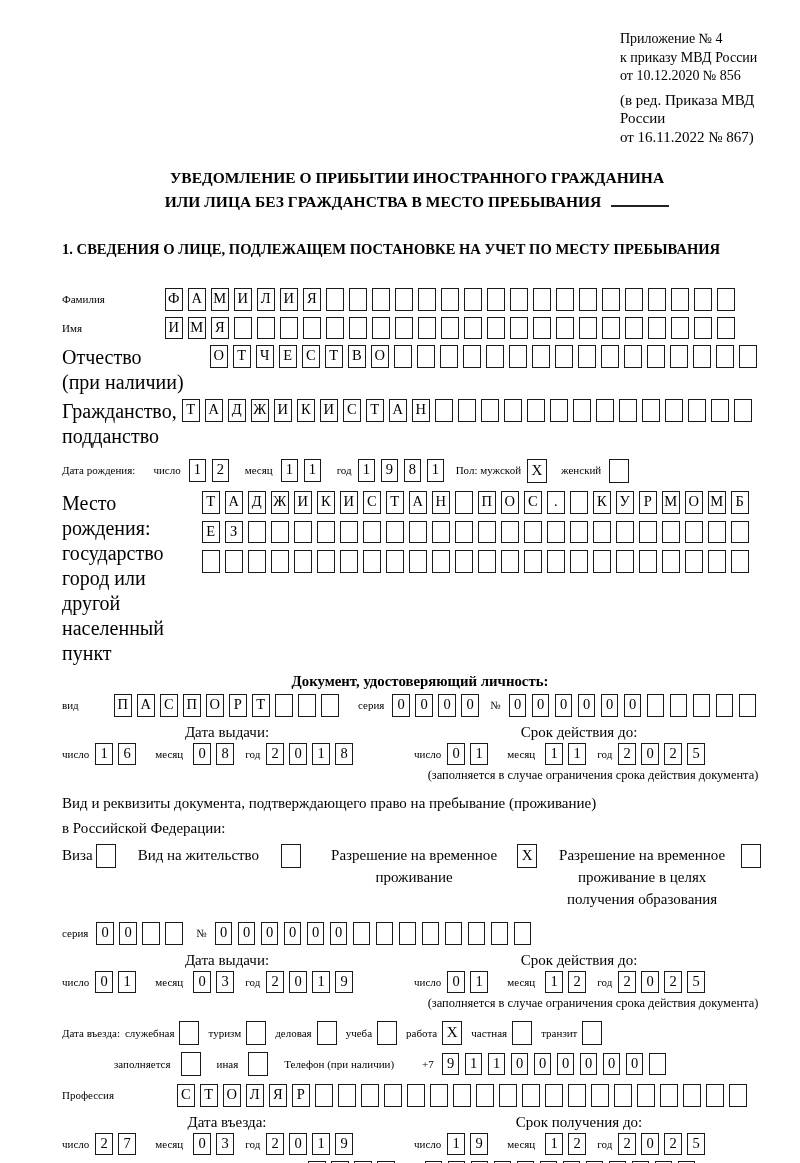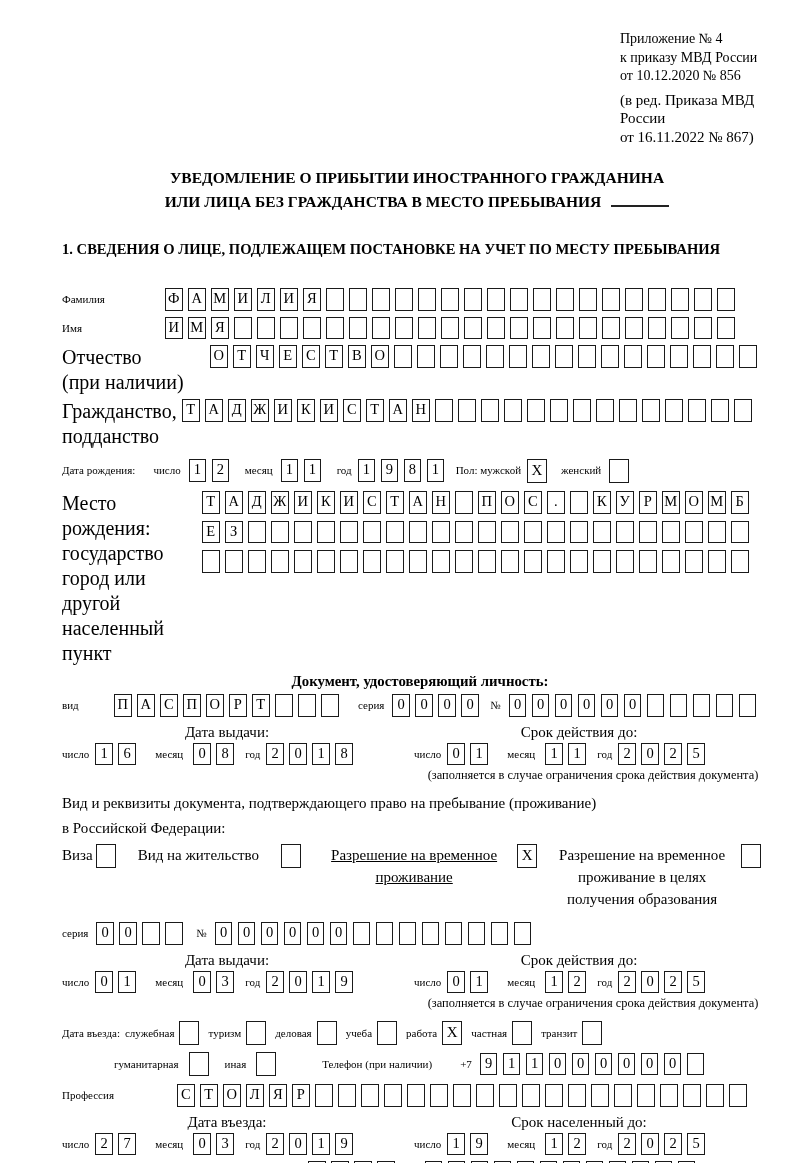--- a/index.html
+++ b/index.html
@@ -36,21 +36,21 @@
   .center-bold { text-align:center; font-weight:bold; font-size:14.8px; margin-top:7px; width:716px; }
   .duo { display:flex; margin-top:7px; }
   .dcol { width:352px; } .dcol.right { width:358px; }
   .dhead { text-align:center; font-size:15px; width:330px; }
   .dline { display:flex; align-items:flex-start; margin-top:2px; }
   .dnote { font-size:12.4px; margin-top:3px; text-align:center; width:358px; }
 
   .intro { font-size:15px; line-height:25px; margin-top:8px; }
   .vrow { display:flex; align-items:flex-start; margin-top:3px; }
   .vlbl { font-size:15px; line-height:22px; text-align:center; }
-  .vw { max-width:186px;text-decoration:underline; } .vw2 { max-width:178px; }
+  .vw { max-width:186px; } .vw2 { max-width:178px; }
 
   .goal { margin-top:10px; align-items:center; }
   .goal .lbl { margin-right:5px; }
   .goal .cb { margin-right:9px; }
   .phone-row { margin-top:7px; margin-left:52px; align-items:center; }
 
   .reps { margin-top:7px; }
 </style>
 </head>
 <body>
@@ -510,25 +510,25 @@
     <span class="cb"></span>
     <span class="lbl">работа</span>
     <span class="cb">X</span>
     <span class="lbl">частная</span>
     <span class="cb"></span>
     <span class="lbl">транзит</span>
     <span class="cb"></span>
   </div>
 
   <div class="frow phone-row">
-    <span class="lbl mr10">гуманитарная</span>
+    <span class="lbl mr10">заполняется</span>
     <span class="cb"></span>
     <span class="lbl mr10" style="margin-left:16px">иная</span>
     <span class="cb"></span>
-    <span class="lbl" style="margin-left:46px">Телефон (при наличии)</span>
+    <span class="lbl" style="margin-left:16px">Телефон (при наличии)</span>
     <span class="lbl" style="margin-left:28px; margin-right:8px">+7</span>
     <span class="boxes">
         <span class="cell">9</span>
         <span class="cell">1</span>
         <span class="cell">1</span>
         <span class="cell">0</span>
         <span class="cell">0</span>
         <span class="cell">0</span>
         <span class="cell">0</span>
         <span class="cell">0</span>
@@ -585,21 +585,21 @@
         <span class="lbl mr6">год</span>
         <span class="boxes">
             <span class="cell">2</span>
             <span class="cell">0</span>
             <span class="cell">1</span>
             <span class="cell">9</span>
           </span>
       </div>
     </div>
     <div class="dcol right">
-      <div class="dhead">Срок населенный до:</div>
+      <div class="dhead">Срок получения до:</div>
       <div class="dline">
         <span class="lbl mr6">число</span>
         <span class="boxes mr14">
             <span class="cell">1</span>
             <span class="cell">9</span>
           </span>
         <span class="lbl mr10">месяц</span>
         <span class="boxes mr6">
             <span class="cell">1</span>
             <span class="cell">2</span>

